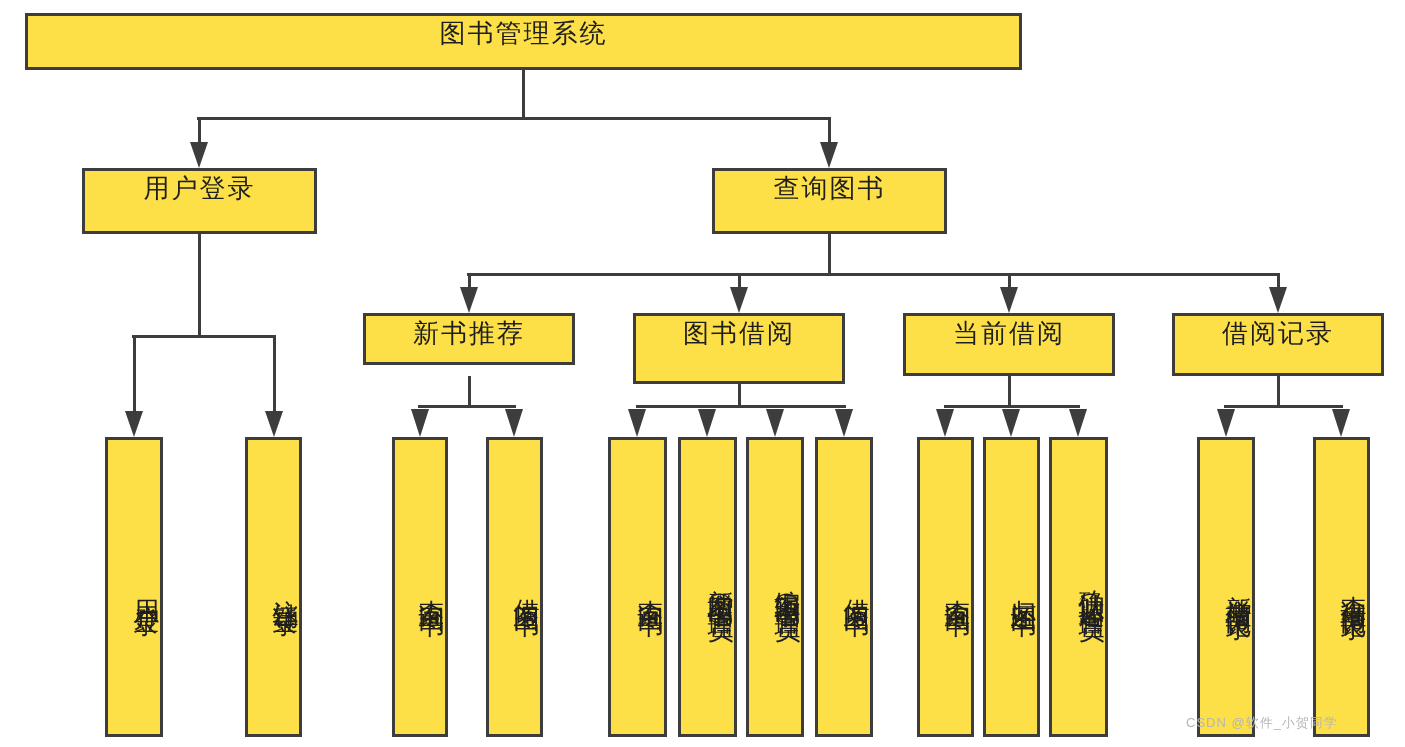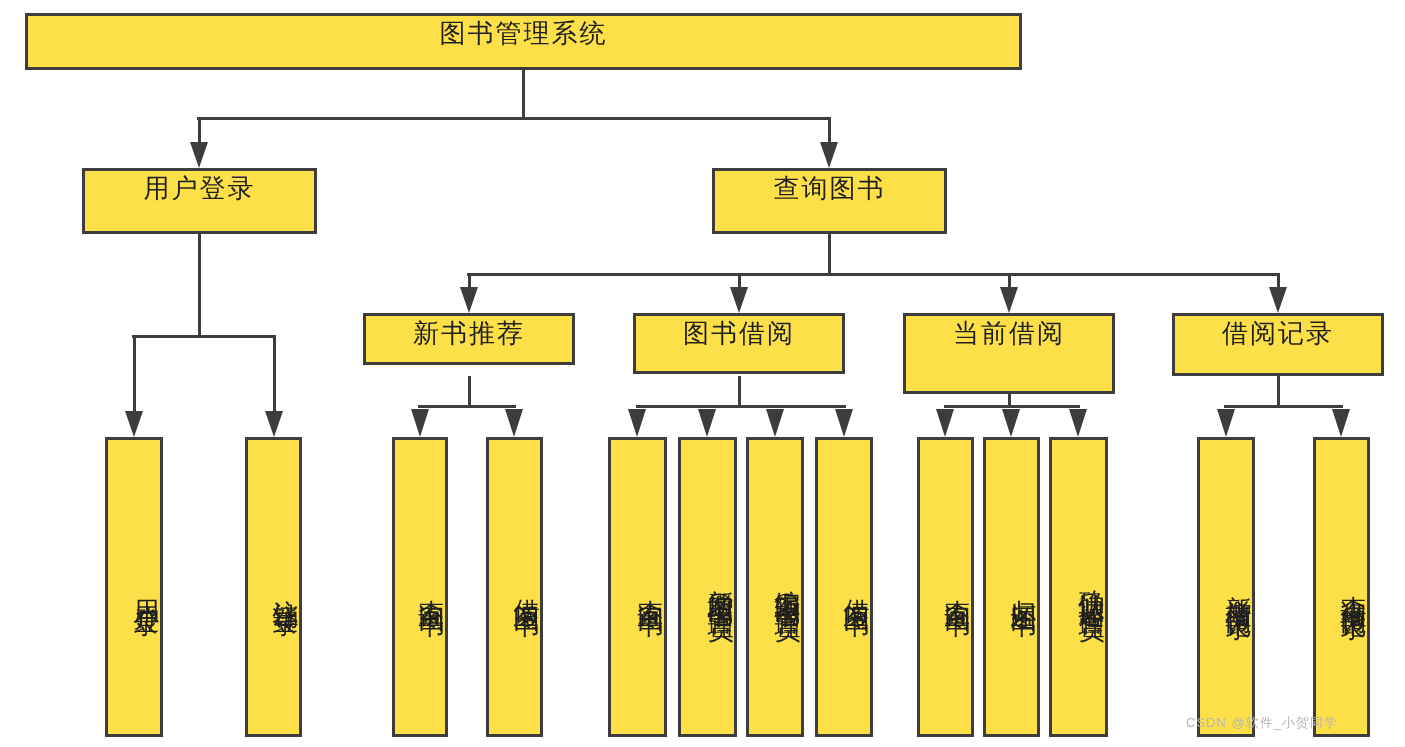--- a/index.html
+++ b/index.html
@@ -104,24 +104,24 @@
   <div class="stub" style="left:737.5px;top:276px;height:13px"></div>
   <div class="arrow" style="left:730px;top:287px"></div>
   <div class="stub" style="left:1007.5px;top:276px;height:13px"></div>
   <div class="arrow" style="left:1000px;top:287px"></div>
   <div class="stub" style="left:1276.5px;top:276px;height:13px"></div>
   <div class="arrow" style="left:1269px;top:287px"></div>
 
   <div class="box" style="left:363px;top:313px;width:212px;height:52px">
     <span>新书推荐</span>
   </div>
-  <div class="box" style="left:633px;top:313px;width:212px;height:61px">
+  <div class="box" style="left:633px;top:313px;width:212px;height:71px">
     <span>图书借阅</span>
   </div>
-  <div class="box" style="left:903px;top:313px;width:212px;height:81px">
+  <div class="box" style="left:903px;top:313px;width:212px;height:63px">
     <span>当前借阅</span>
   </div>
   <div class="box" style="left:1172px;top:313px;width:212px;height:63px">
     <span>借阅记录</span>
   </div>
 
   <div class="vline" style="left:467.5px;top:376px;height:32px"></div>
   <div class="hline" style="left:418px;top:405px;width:98px"></div>
   <div class="arrow long" style="left:411px;top:409px"></div>
   <div class="arrow long" style="left:505px;top:409px"></div>

